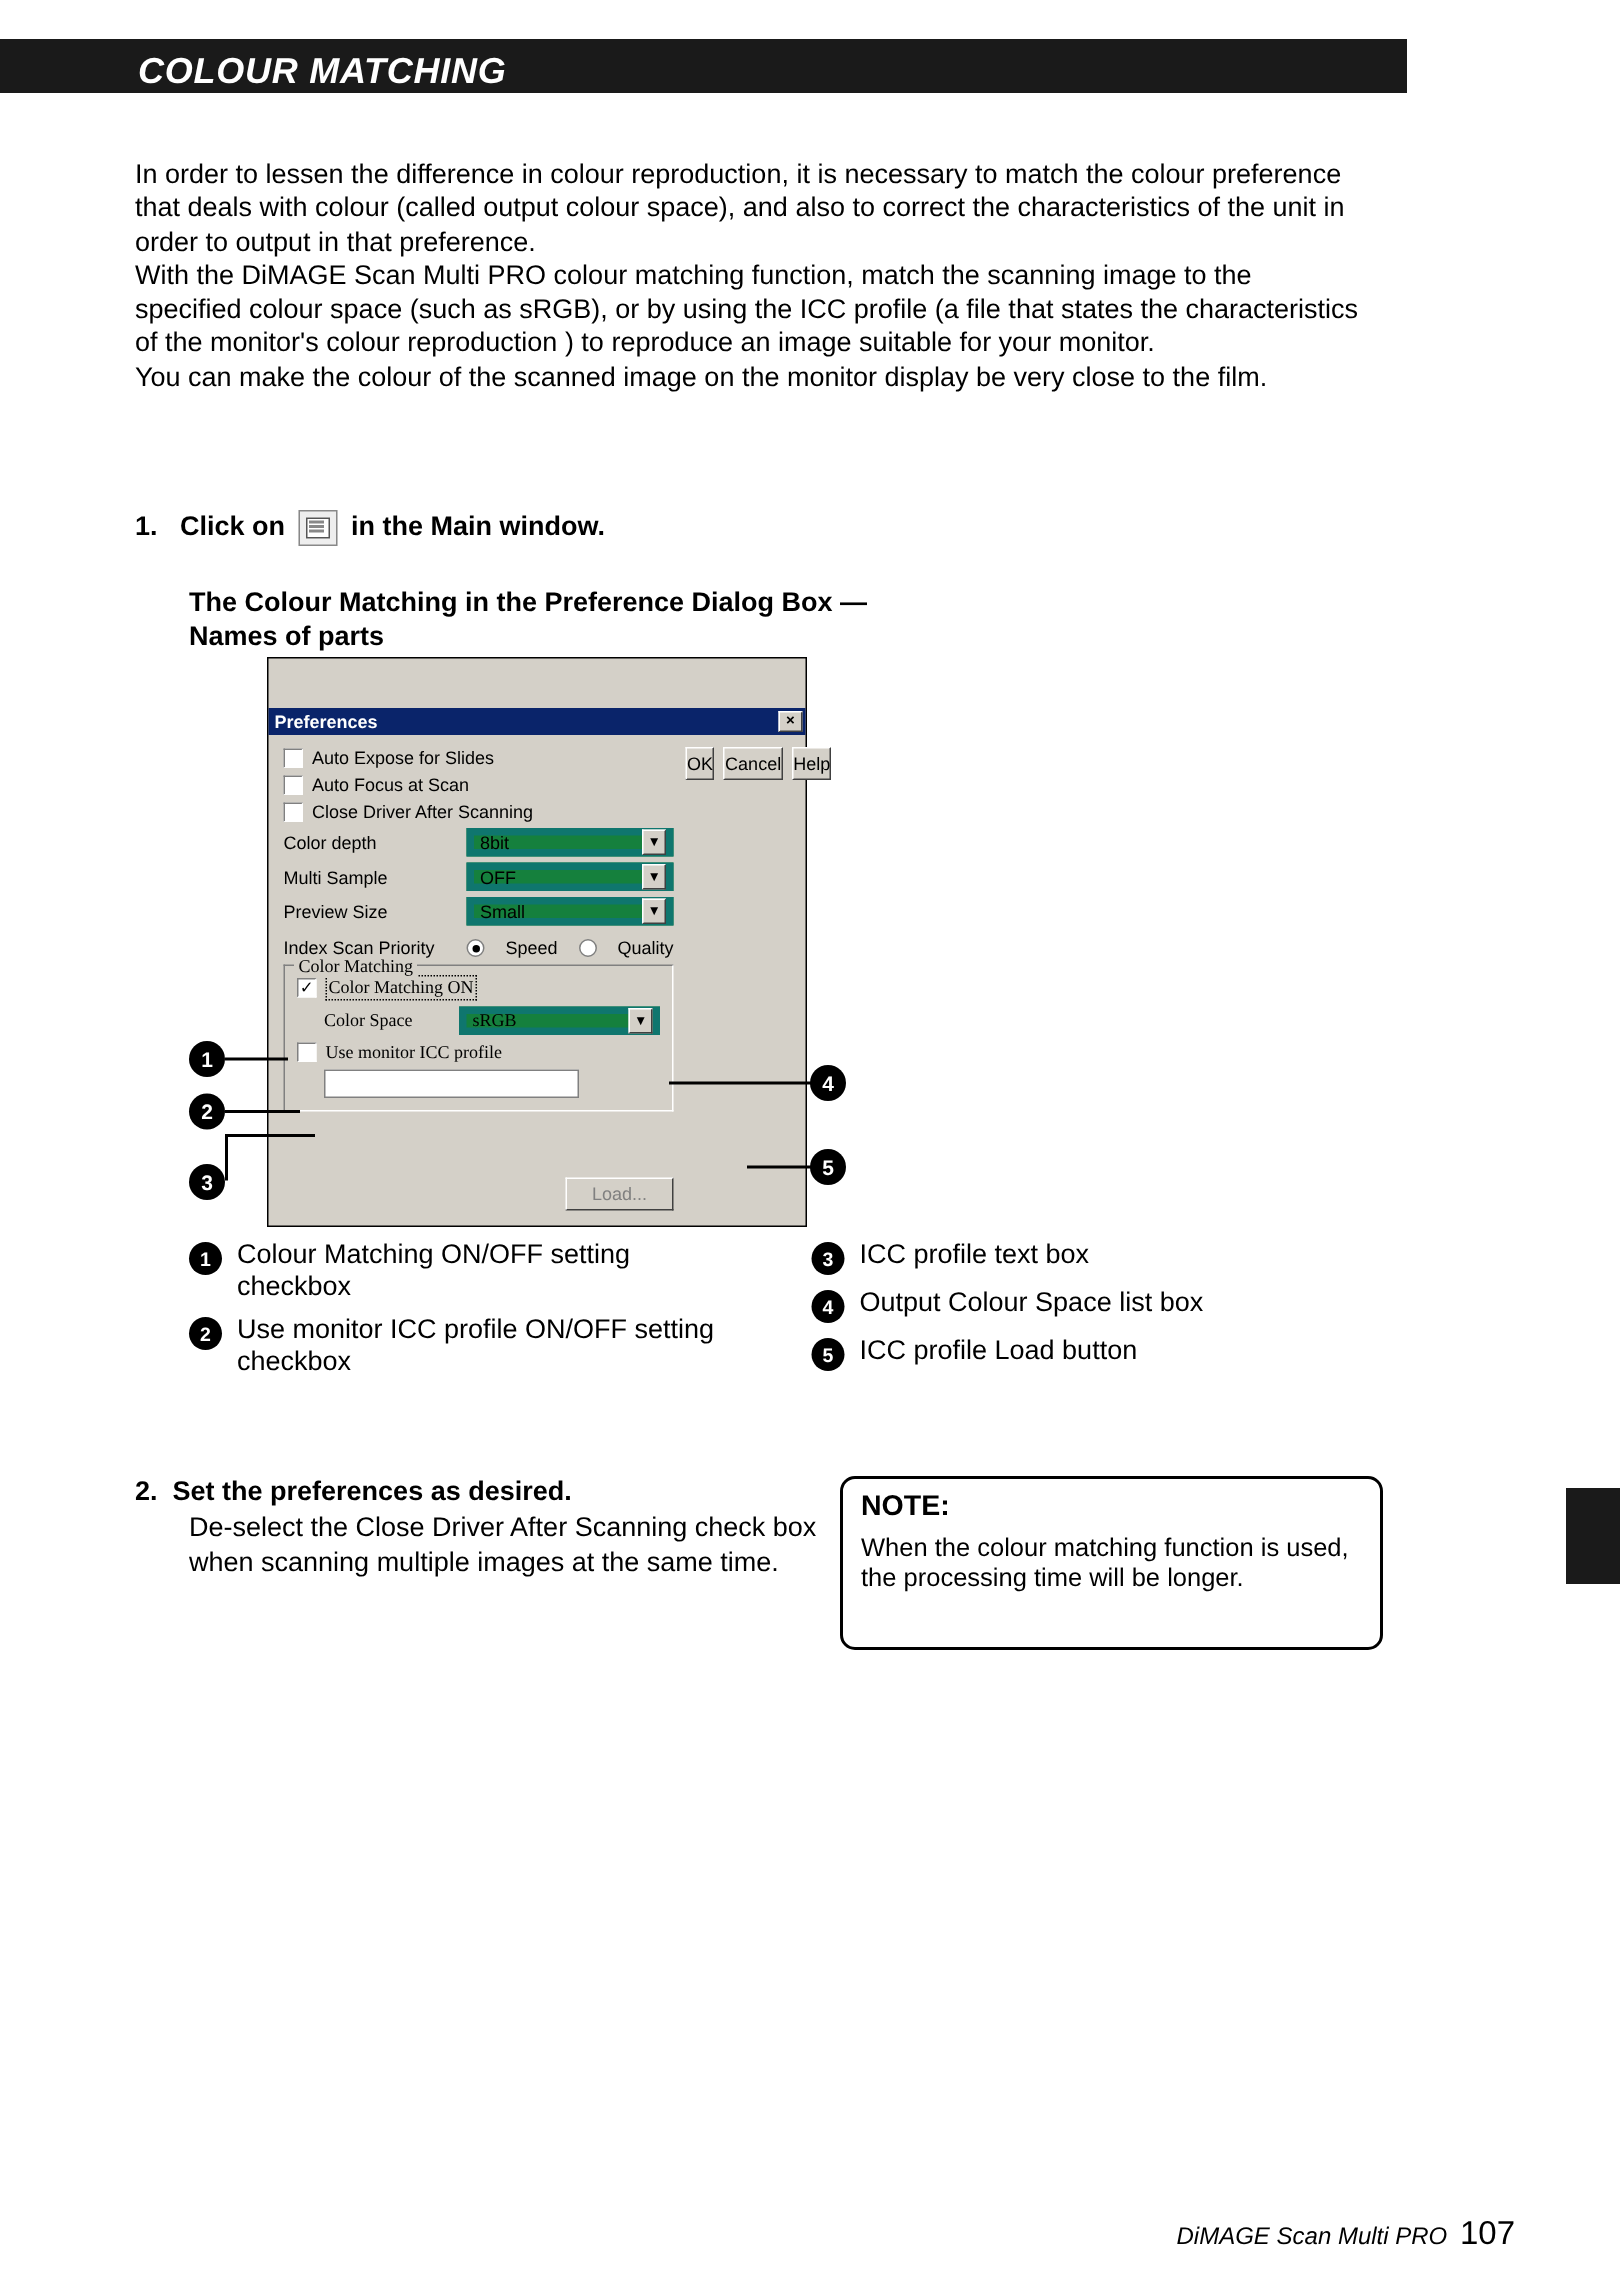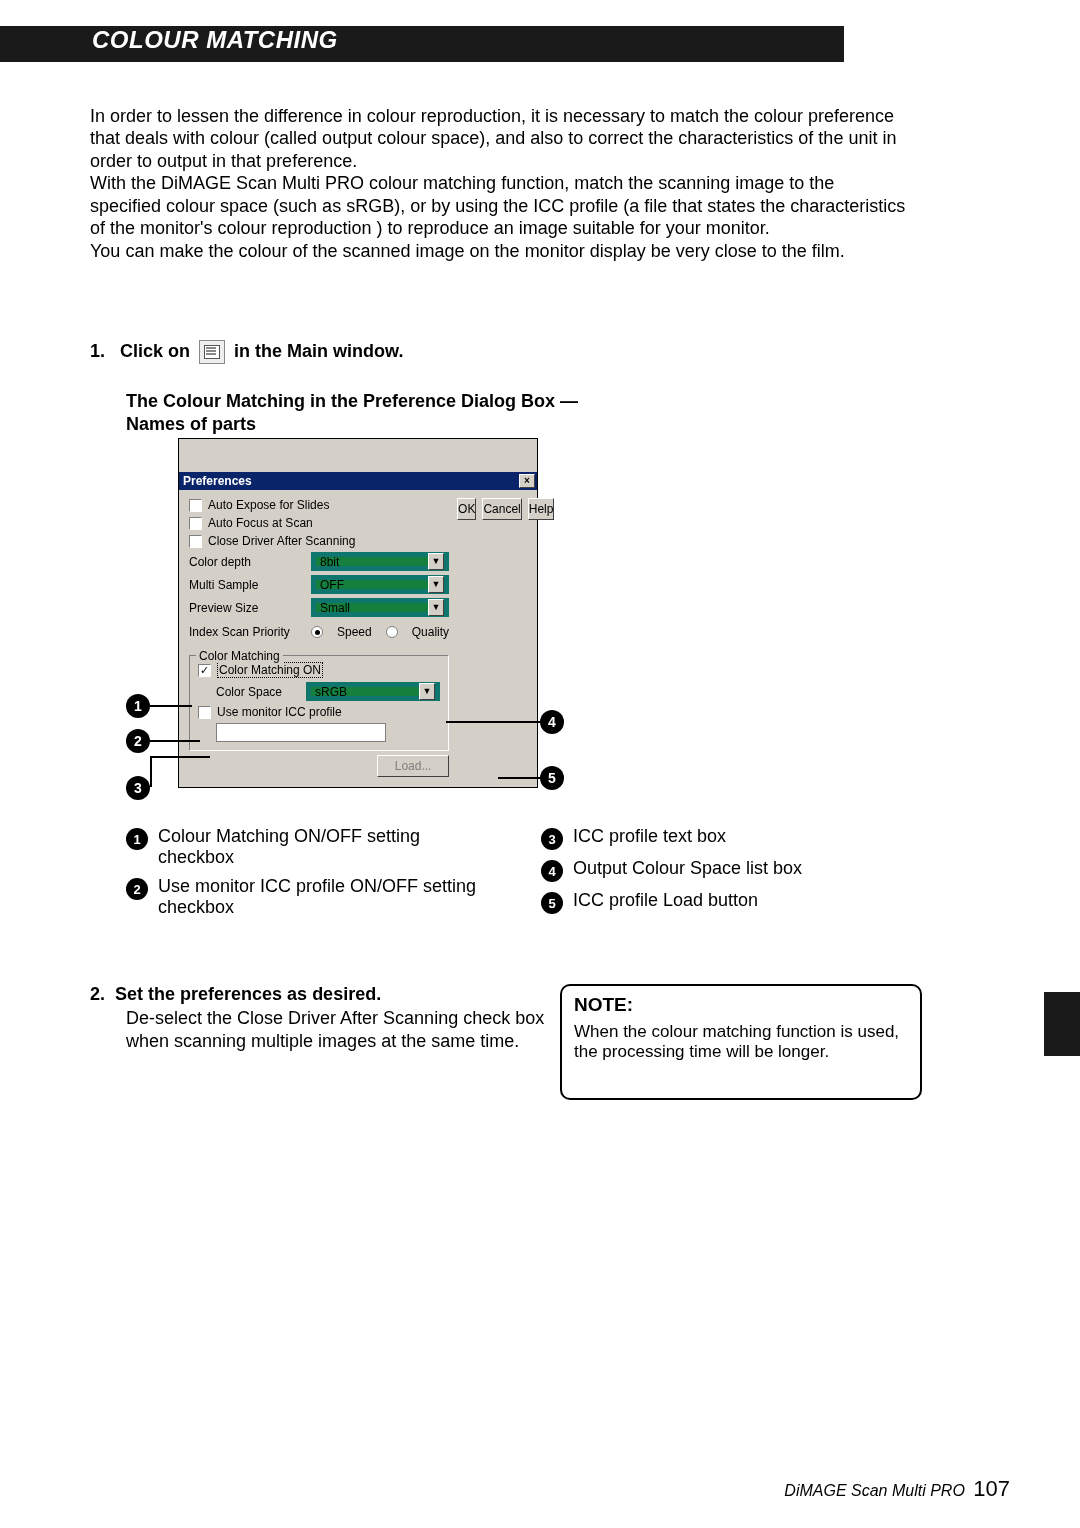--- a/index.html
+++ b/index.html
@@ -7,25 +7,25 @@
     width: 1080px;
     height: 1528px;
     background: #fff;
     font-family: Arial, Helvetica, sans-serif;
     color: #000;
     position: relative;
   }
   .header-bar {
     position: absolute;
     left: 0; top: 26px;
-    width: 844px;
+    width: 938px;
     height: 36px;
     background: #1a1a1a;
     display: flex;
-    align-items: flex-start;
+    align-items: flex-end;
     padding-left: 92px;
   }
   .header-bar h1 {
     color: #fff;
     font-size: 24px;
     font-weight: bold;
     font-style: italic;
     letter-spacing: 0.5px;
   }
   .side-tab {
@@ -139,34 +139,34 @@
   .combo .arrow{
     width:16px;height:17px;background:#d4d0c8;
     border:1px solid #fff;border-right-color:#404040;border-bottom-color:#404040;
     text-align:center;line-height:14px;font-size:9px;
   }
   .radio-grp{display:flex;gap:14px;align-items:center;}
   .radio{width:12px;height:12px;border:1px solid #808080;border-radius:50%;background:#fff;display:inline-flex;align-items:center;justify-content:center;}
   .radio.sel::after{content:"";width:5px;height:5px;background:#000;border-radius:50%;}
   .fieldset{
     border:1px solid #808080;border-right-color:#fff;border-bottom-color:#fff;
-    padding:6px 8px 8px 8px;margin-top:16px;position:relative;
+    padding:6px 8px 8px 8px;margin-top:4px;position:relative;font-family:Liberation Serif, serif;
   }
   .fieldset .legend{
     position:absolute;top:-7px;left:6px;background:#d4d0c8;padding:0 3px;font-size:12px;
   }
   .textbox{
     height:19px;background:#fff;border:1px solid #808080;display:block;width:170px;margin-top:2px;margin-left:18px;
   }
   .dotted{border:1px dotted #000;padding:0 1px;}
   .load-row{display:flex;justify-content:flex-end;margin-top:4px;}
   .load-btn{
     width:72px;height:22px;background:#d4d0c8;
     border:1px solid #fff;border-right-color:#404040;border-bottom-color:#404040;
-    color:#808080;text-align:center;line-height:20px;font-size:12px;
+    color:#808080;text-align:center;line-height:20px;font-size:12px;margin-top:40px;
   }
 
   
   .callouts{position:absolute;left:0;top:438px;width:620px;height:360px;pointer-events:none;}
   .nbadge{position:absolute;width:24px;height:24px;border-radius:50%;background:#000;color:#fff;font-weight:bold;font-size:14px;display:flex;align-items:center;justify-content:center;}
   .cline{position:absolute;background:#000;}
 
   
   .legend-list{
     position:absolute;left:126px;top:826px;width:790px;

